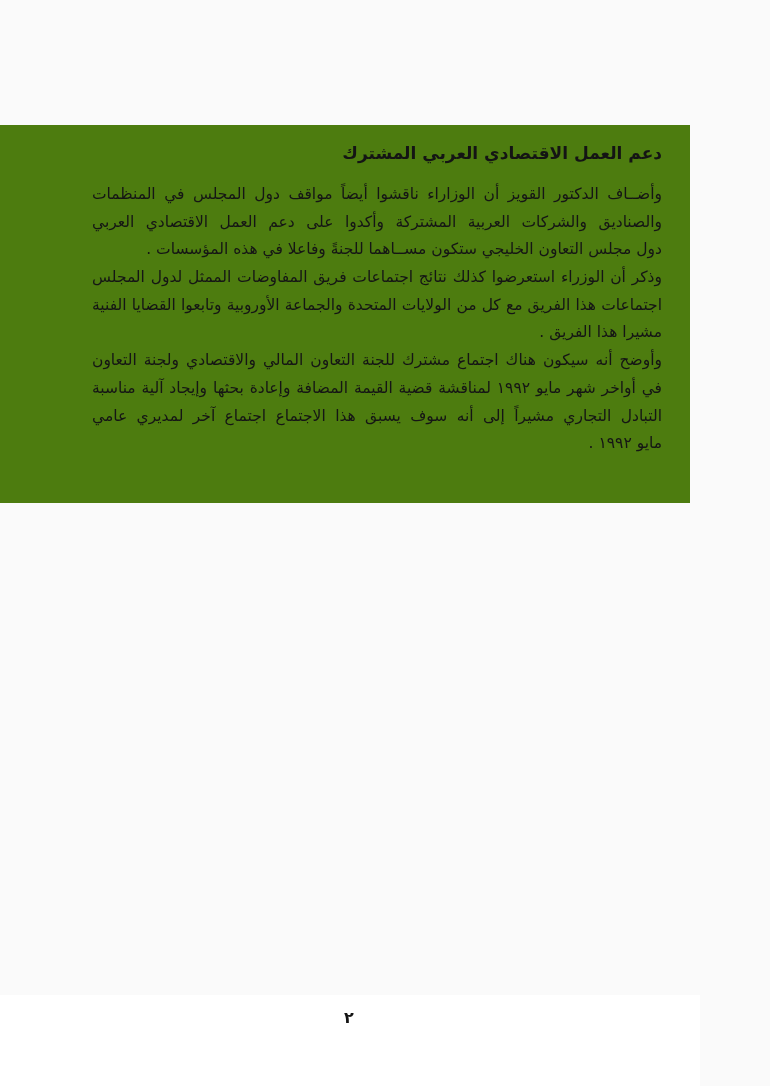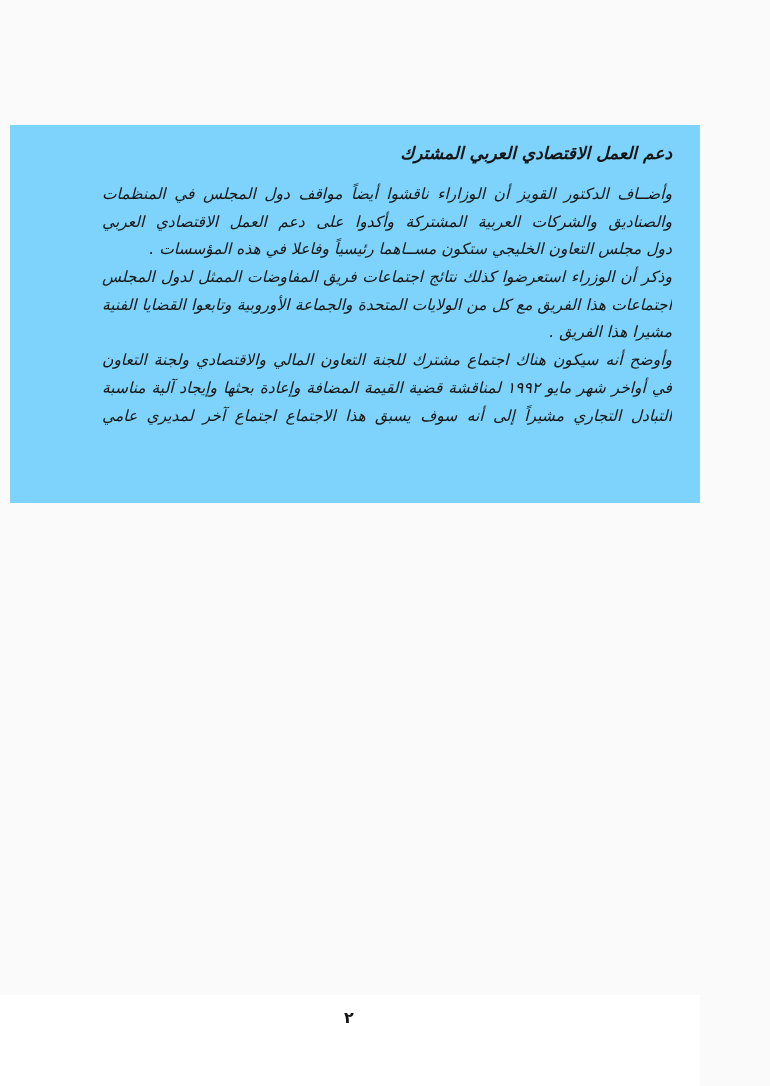--- a/index.html
+++ b/index.html
@@ -7,24 +7,23 @@
     width: 770px;
     height: 1086px;
     background: #fafafa;
     position: relative;
     overflow: hidden;
     font-family: "DejaVu Sans", sans-serif;
   }
   
   .scan-a {
     position: absolute;
-    left: 10px; top: 125px;
+    left: 0; top: 125px;
     width: 690px; height: 378px;
-    background: #7dd3fc;
-    font-style: italic;
+    background: #4d7c0f;
   }
   .scan-b {
     position: absolute;
     left: 0; top: 995px;
     width: 700px; height: 91px;
     background: #ffffff;
   }
   .heading {
     position: absolute;
     top: 15px;
@@ -72,25 +71,26 @@
   }
 </style>
 </head>
 <body>
 
 <div class="scan-a">
   <div class="heading">دعم العمل الاقتصادي العربي المشترك</div>
   <div class="body-text">
       <div class="line line-full">وأضــاف الدكتور القويز أن الوزاراء ناقشوا أيضاً مواقف دول المجلس في المنظمات والاتحادات</div>
       <div class="line line-full">والصناديق والشركات العربية المشتركة وأكدوا على دعم العمل الاقتصادي العربي المشترك وعلى أن</div>
-      <div class="line line-end">دول مجلس التعاون الخليجي ستكون مســاهما رئيسياً وفاعلا في هذه المؤسسات .</div>
+      <div class="line line-end">دول مجلس التعاون الخليجي ستكون مســاهما للجنةً وفاعلا في هذه المؤسسات .</div>
       <div class="line line-full">وذكر أن الوزراء استعرضوا كذلك نتائج اجتماعات فريق المفاوضات الممثل لدول المجلس ونتائج</div>
       <div class="line line-full">اجتماعات هذا الفريق مع كل من الولايات المتحدة والجماعة الأوروبية وتابعوا القضايا الفنية التي</div>
       <div class="line line-end">مشيرا هذا الفريق .</div>
       <div class="line line-full">وأوضح أنه سيكون هناك اجتماع مشترك للجنة التعاون المالي والاقتصادي ولجنة التعاون التجاري</div>
       <div class="line line-full">في أواخر شهر مايو ١٩٩٢ لمناقشة قضية القيمة المضافة وإعادة بحثها وإيجاد آلية مناسبة لحل قضايا</div>
       <div class="line line-full">التبادل التجاري مشيراً إلى أنه سوف يسبق هذا الاجتماع اجتماع آخر لمديري عامي الجمارك يوم ١٢</div>
+      <div class="line line-end">مايو ١٩٩٢ .</div>
     </div>
 </div>
 
 <div class="scan-b"></div>
 
 <div class="page-number">٢</div>
 
 </body></html>

